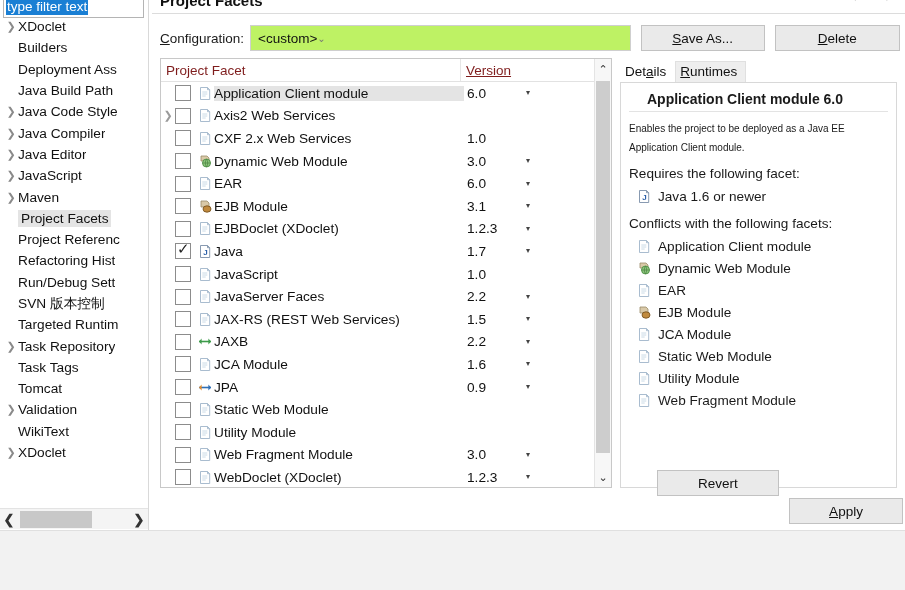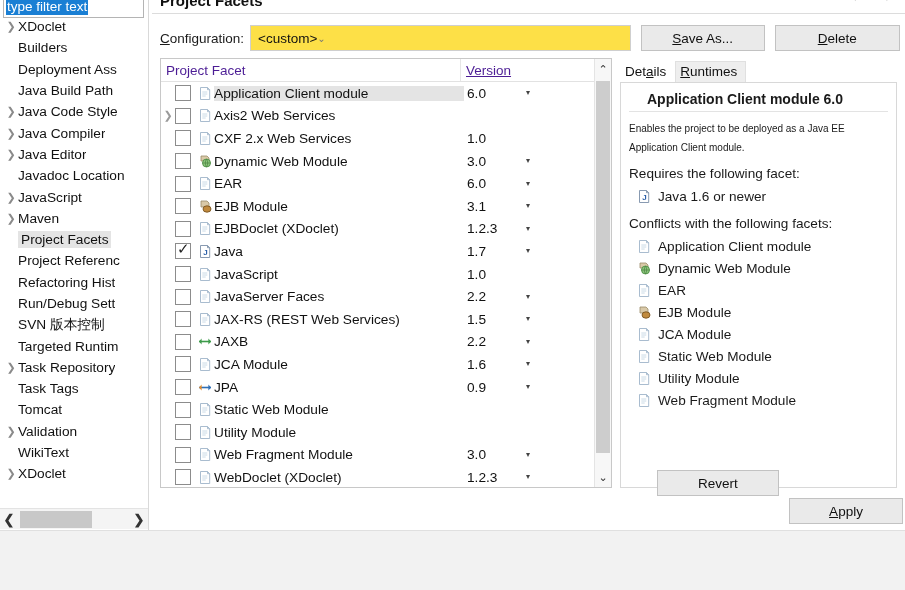--- a/index.html
+++ b/index.html
@@ -62,40 +62,40 @@
   #nav-arrows {
     position:absolute; right:8px; top:-9px; color:#cfcfcf; font-size:12px; letter-spacing:7px;
   }
   #title-rule { position:absolute; left:0; top:13px; width:753px; height:1px; background:#dcdcdc; }
 
   
   #config-row { position:absolute; left:8px; top:24px; width:740px; height:28px; display:flex; align-items:center; }
   #config-label { font-size:13.5px; margin-right:6px; }
   #config-label u { text-decoration:underline; }
   #config-combo {
-    width:415px; height:26px; background:#fde047; border:1px solid #cfcfcf;
+    width:415px; height:26px; background:#bef264; border:1px solid #cfcfcf;
     display:flex; align-items:center; justify-content:flex-start;
     padding:0 6px 0 7px; font-size:13.5px; color:#111;
   }
   #config-combo .chev { color:#777; font-size:10px; }
   .btn {
     height:26px; background:#eaeaea; border:1px solid #c2c2c2;
     display:flex; align-items:center; justify-content:center;
     font-size:13.5px; color:#111; cursor:default;
   }
   #save-as-btn { width:135px; margin-left:10px; }
   #delete-btn { width:137px; margin-left:10px; }
 
   
   #facet-table {
     position:absolute; left:8px; top:58px; width:452px; height:430px;
     border:1px solid #c8c8c8; background:#fff; overflow:hidden;
   }
   #table-header { height:23px; display:flex; background:#fff; border-bottom:1px solid #e2e2e2; }
-  #table-header .th { font-size:13.5px; color:#4c1d95; display:flex; align-items:center; padding-left:5px; }
+  #table-header .th { font-size:13.5px; color:#7f1d1d; display:flex; align-items:center; padding-left:5px; }
   #th-facet { flex:0 0 300px; border-right:1px solid #e6e6e6; }
   #th-version { flex:1;text-decoration:underline; }
   #table-body { height:406px; overflow:hidden; }
   .frow { height:22.6px; display:flex; align-items:center; font-size:13.7px; color:#111; }
   .frow .twisty2 { flex:0 0 14px; text-align:center; color:#9a9a9a; font-size:11px; }
   .chk {
     flex:0 0 16px; width:16px; height:16px; border:1px solid #8c8c8c; background:#fff;
     margin-right:5px; position:relative;
   }
   .chk.checked::after {
@@ -174,24 +174,20 @@
         <span class="twisty">❯</span>
         <span class="tlabel">Java Code Style</span>
       </div>
       <div class="tree-row">
         <span class="twisty">❯</span>
         <span class="tlabel">Java Compiler</span>
       </div>
       <div class="tree-row">
         <span class="twisty">❯</span>
         <span class="tlabel">Java Editor</span>
-      </div>
-      <div class="tree-row">
-        <span class="twisty"></span>
-        <span class="tlabel">Javadoc Location</span>
       </div>
       <div class="tree-row">
         <span class="twisty">❯</span>
         <span class="tlabel">JavaScript</span>
       </div>
       <div class="tree-row">
         <span class="twisty">❯</span>
         <span class="tlabel">Maven</span>
       </div>
       <div class="tree-row sel-row">

